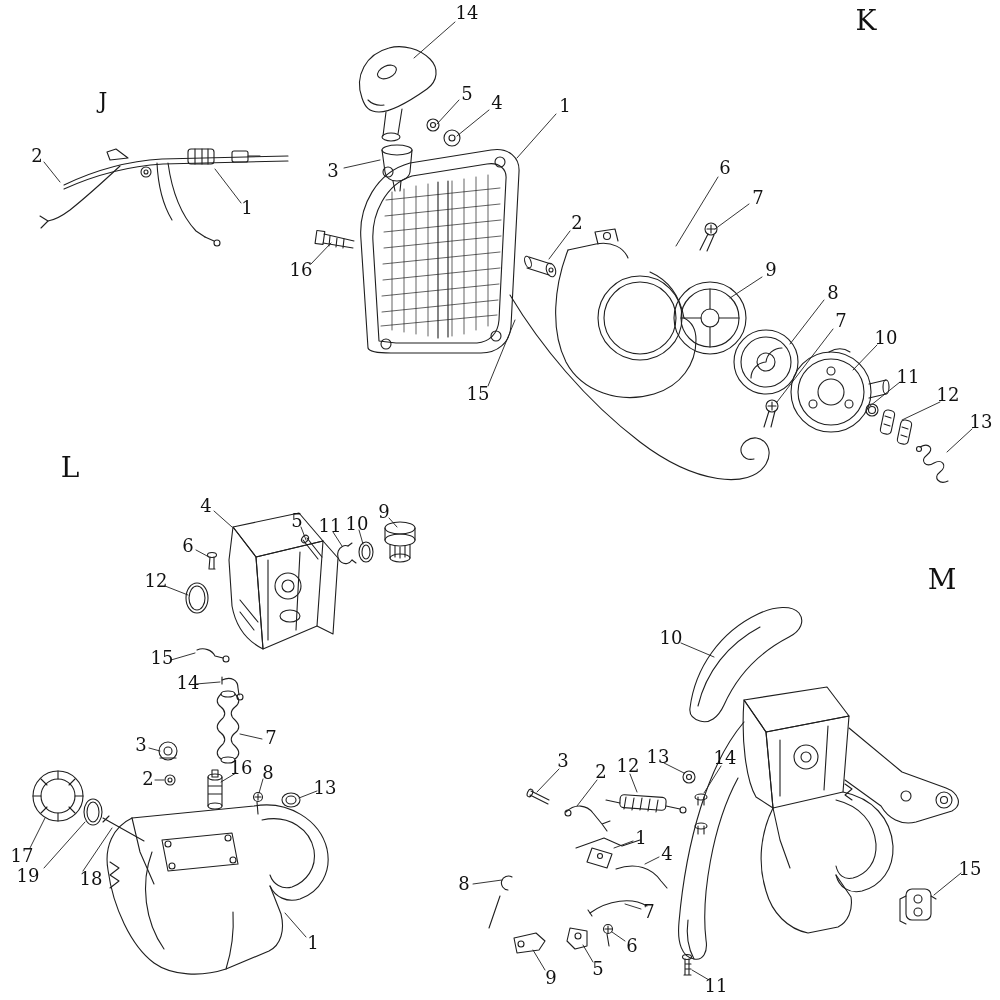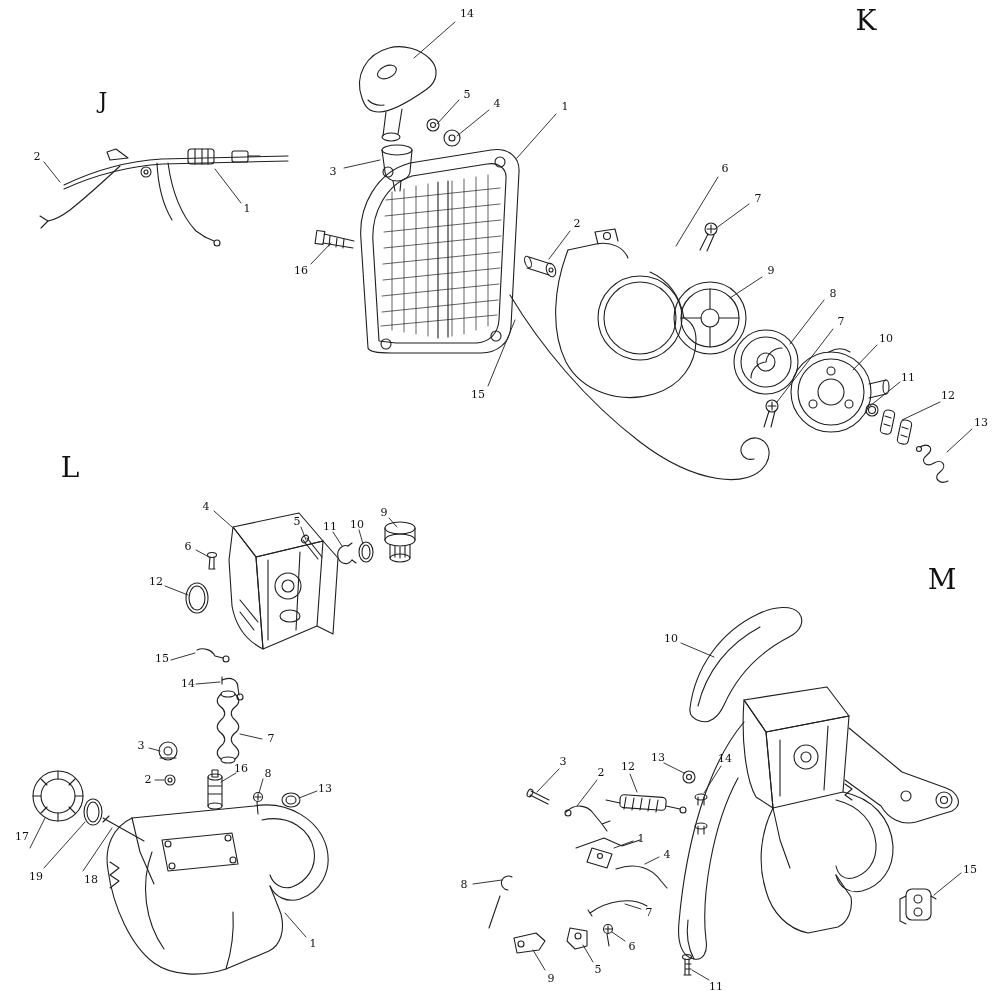--- a/index.html
+++ b/index.html
@@ -8,21 +8,21 @@
     background:#ffffff;
     font-family:"DejaVu Serif", serif;
     color:#111;
   }
   #diagram-svg{position:absolute;left:0;top:0;}
   svg{stroke:#1f1f1f;fill:none;stroke-width:1.1;stroke-linecap:round;stroke-linejoin:round;}
   .grid{stroke-width:0.7;}
   .leaders{stroke-width:0.9;}
   .callout{
     position:absolute;transform:translate(-50%,-50%);
-    font-size:11px;line-height:1;white-space:nowrap;user-select:none;
+    font-size:18px;line-height:1;white-space:nowrap;user-select:none;
   }
   .letter{
     position:absolute;transform:translate(-50%,-50%);
     font-size:28px;line-height:1;user-select:none;
   }
   .letter-j{font-size:22px;}
 </style>
 </head>
 <body>
 
@@ -397,22 +397,22 @@
 <div class="callout" style="left:384px;top:512px">9</div>
 <div class="callout" style="left:156px;top:581px">12</div>
 <div class="callout" style="left:162px;top:658px">15</div>
 <div class="callout" style="left:188px;top:683px">14</div>
 <div class="callout" style="left:141px;top:745px">3</div>
 <div class="callout" style="left:271px;top:738px">7</div>
 <div class="callout" style="left:148px;top:779px">2</div>
 <div class="callout" style="left:241px;top:768px">16</div>
 <div class="callout" style="left:268px;top:773px">8</div>
 <div class="callout" style="left:325px;top:788px">13</div>
-<div class="callout" style="left:22px;top:836px">17</div>
-<div class="callout" style="left:36px;top:876px">19</div>
+<div class="callout" style="left:22px;top:856px">17</div>
+<div class="callout" style="left:28px;top:876px">19</div>
 <div class="callout" style="left:91px;top:879px">18</div>
 <div class="callout" style="left:313px;top:943px">1</div>
 
 <div class="callout" style="left:671px;top:638px">10</div>
 <div class="callout" style="left:563px;top:761px">3</div>
 <div class="callout" style="left:601px;top:772px">2</div>
 <div class="callout" style="left:628px;top:766px">12</div>
 <div class="callout" style="left:658px;top:757px">13</div>
 <div class="callout" style="left:725px;top:758px">14</div>
 <div class="callout" style="left:641px;top:838px">1</div>

